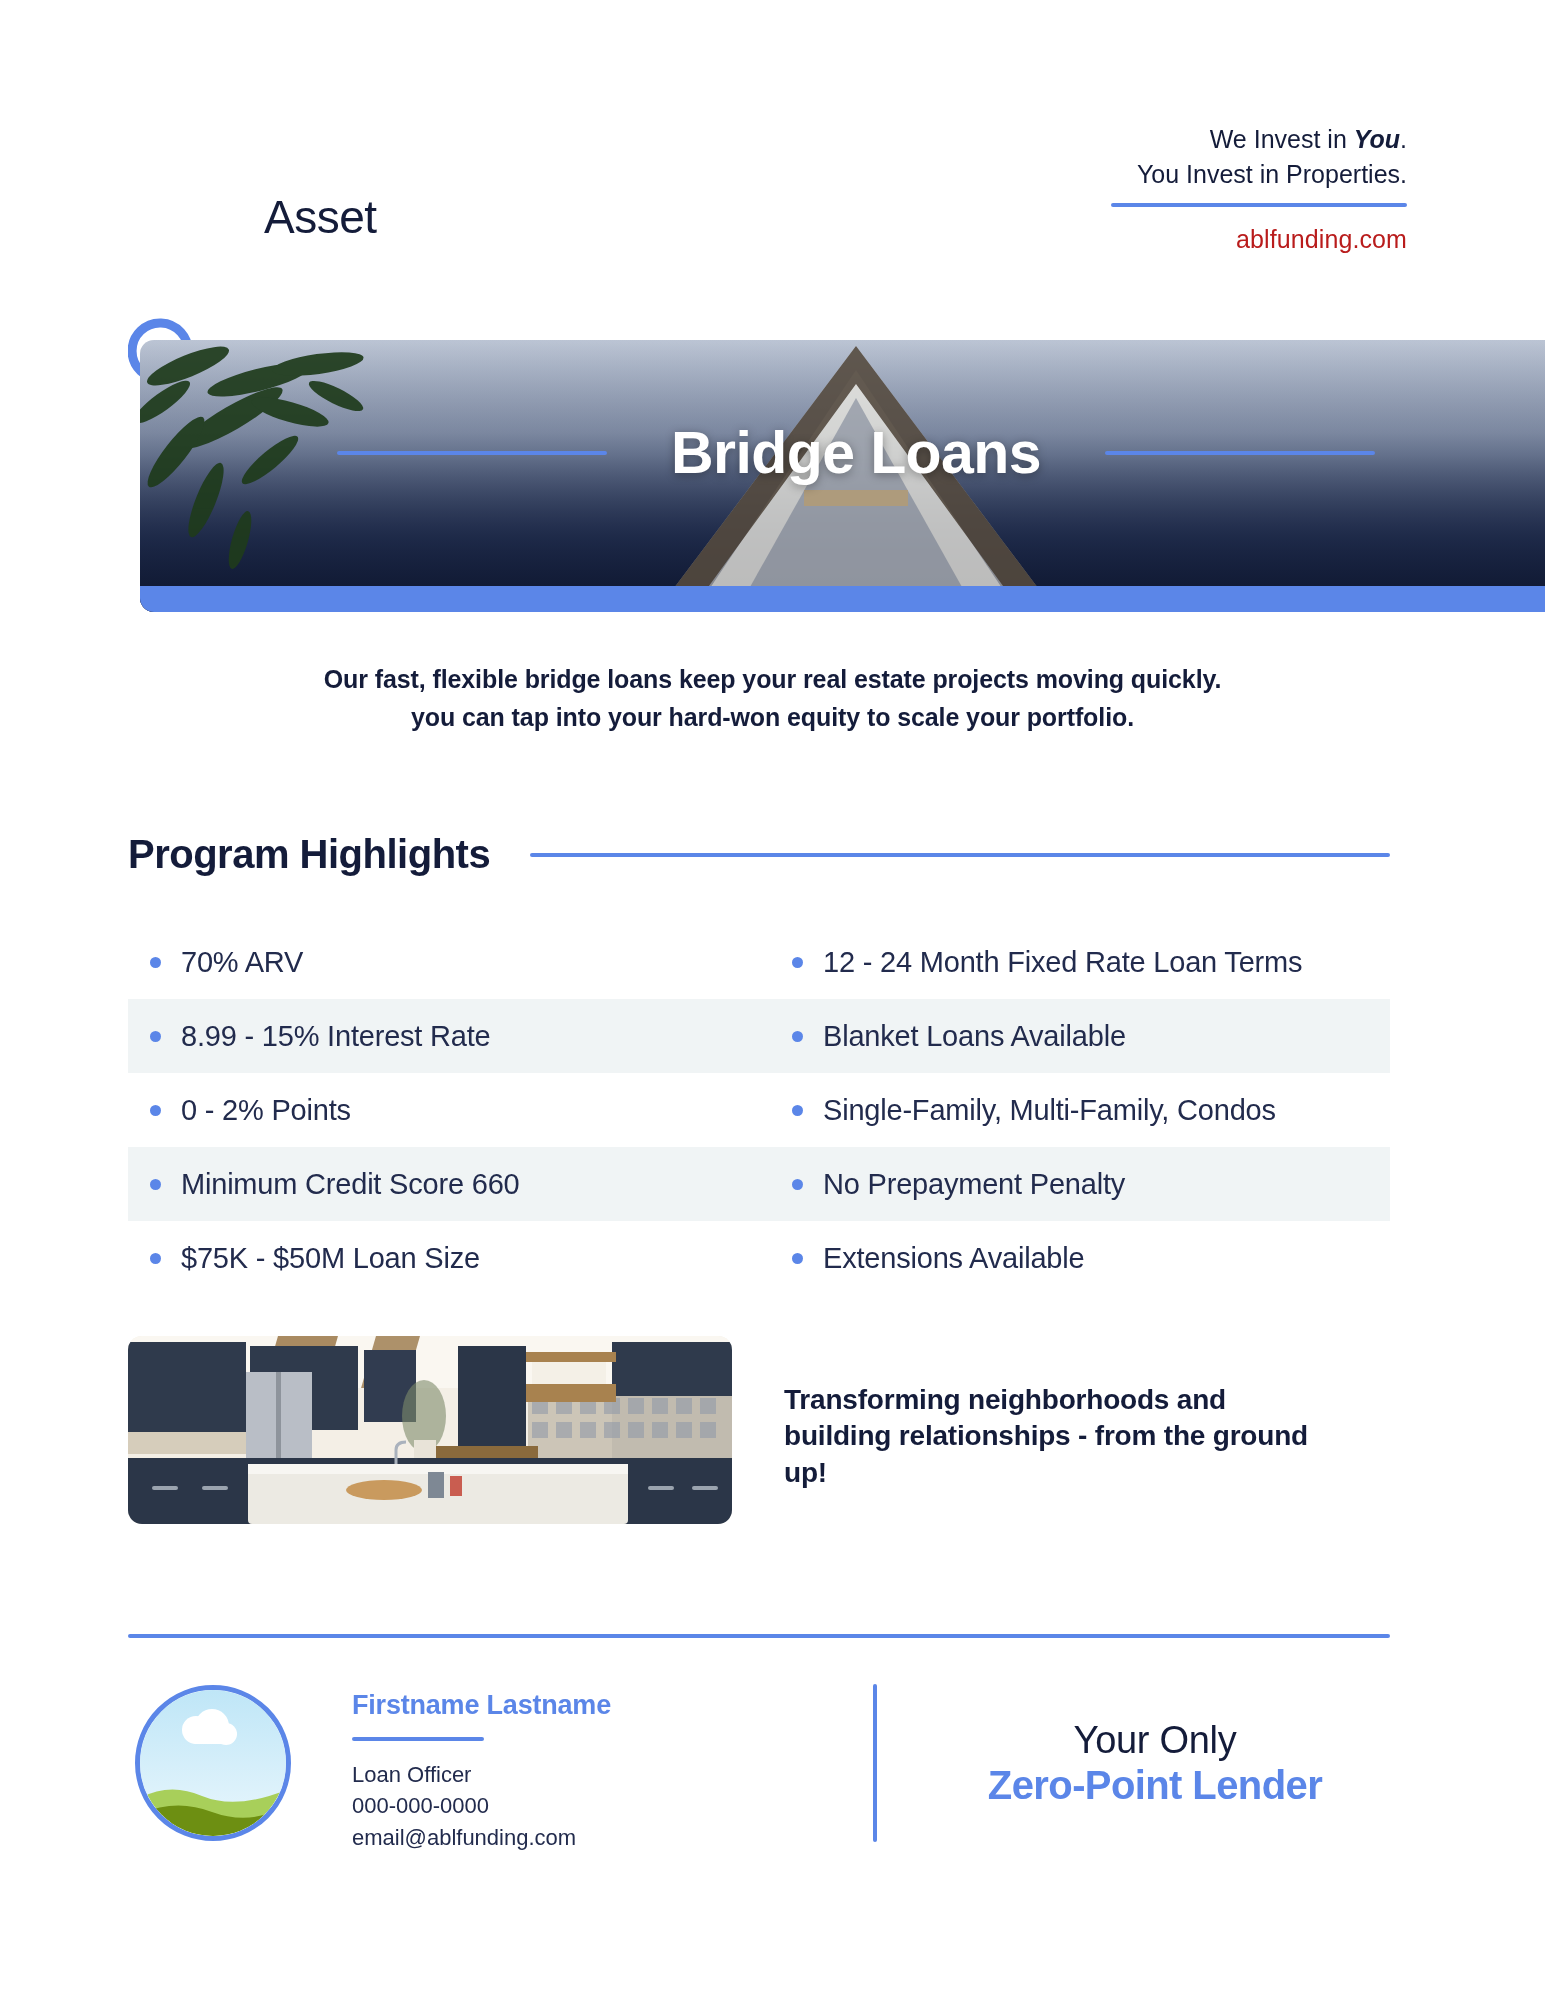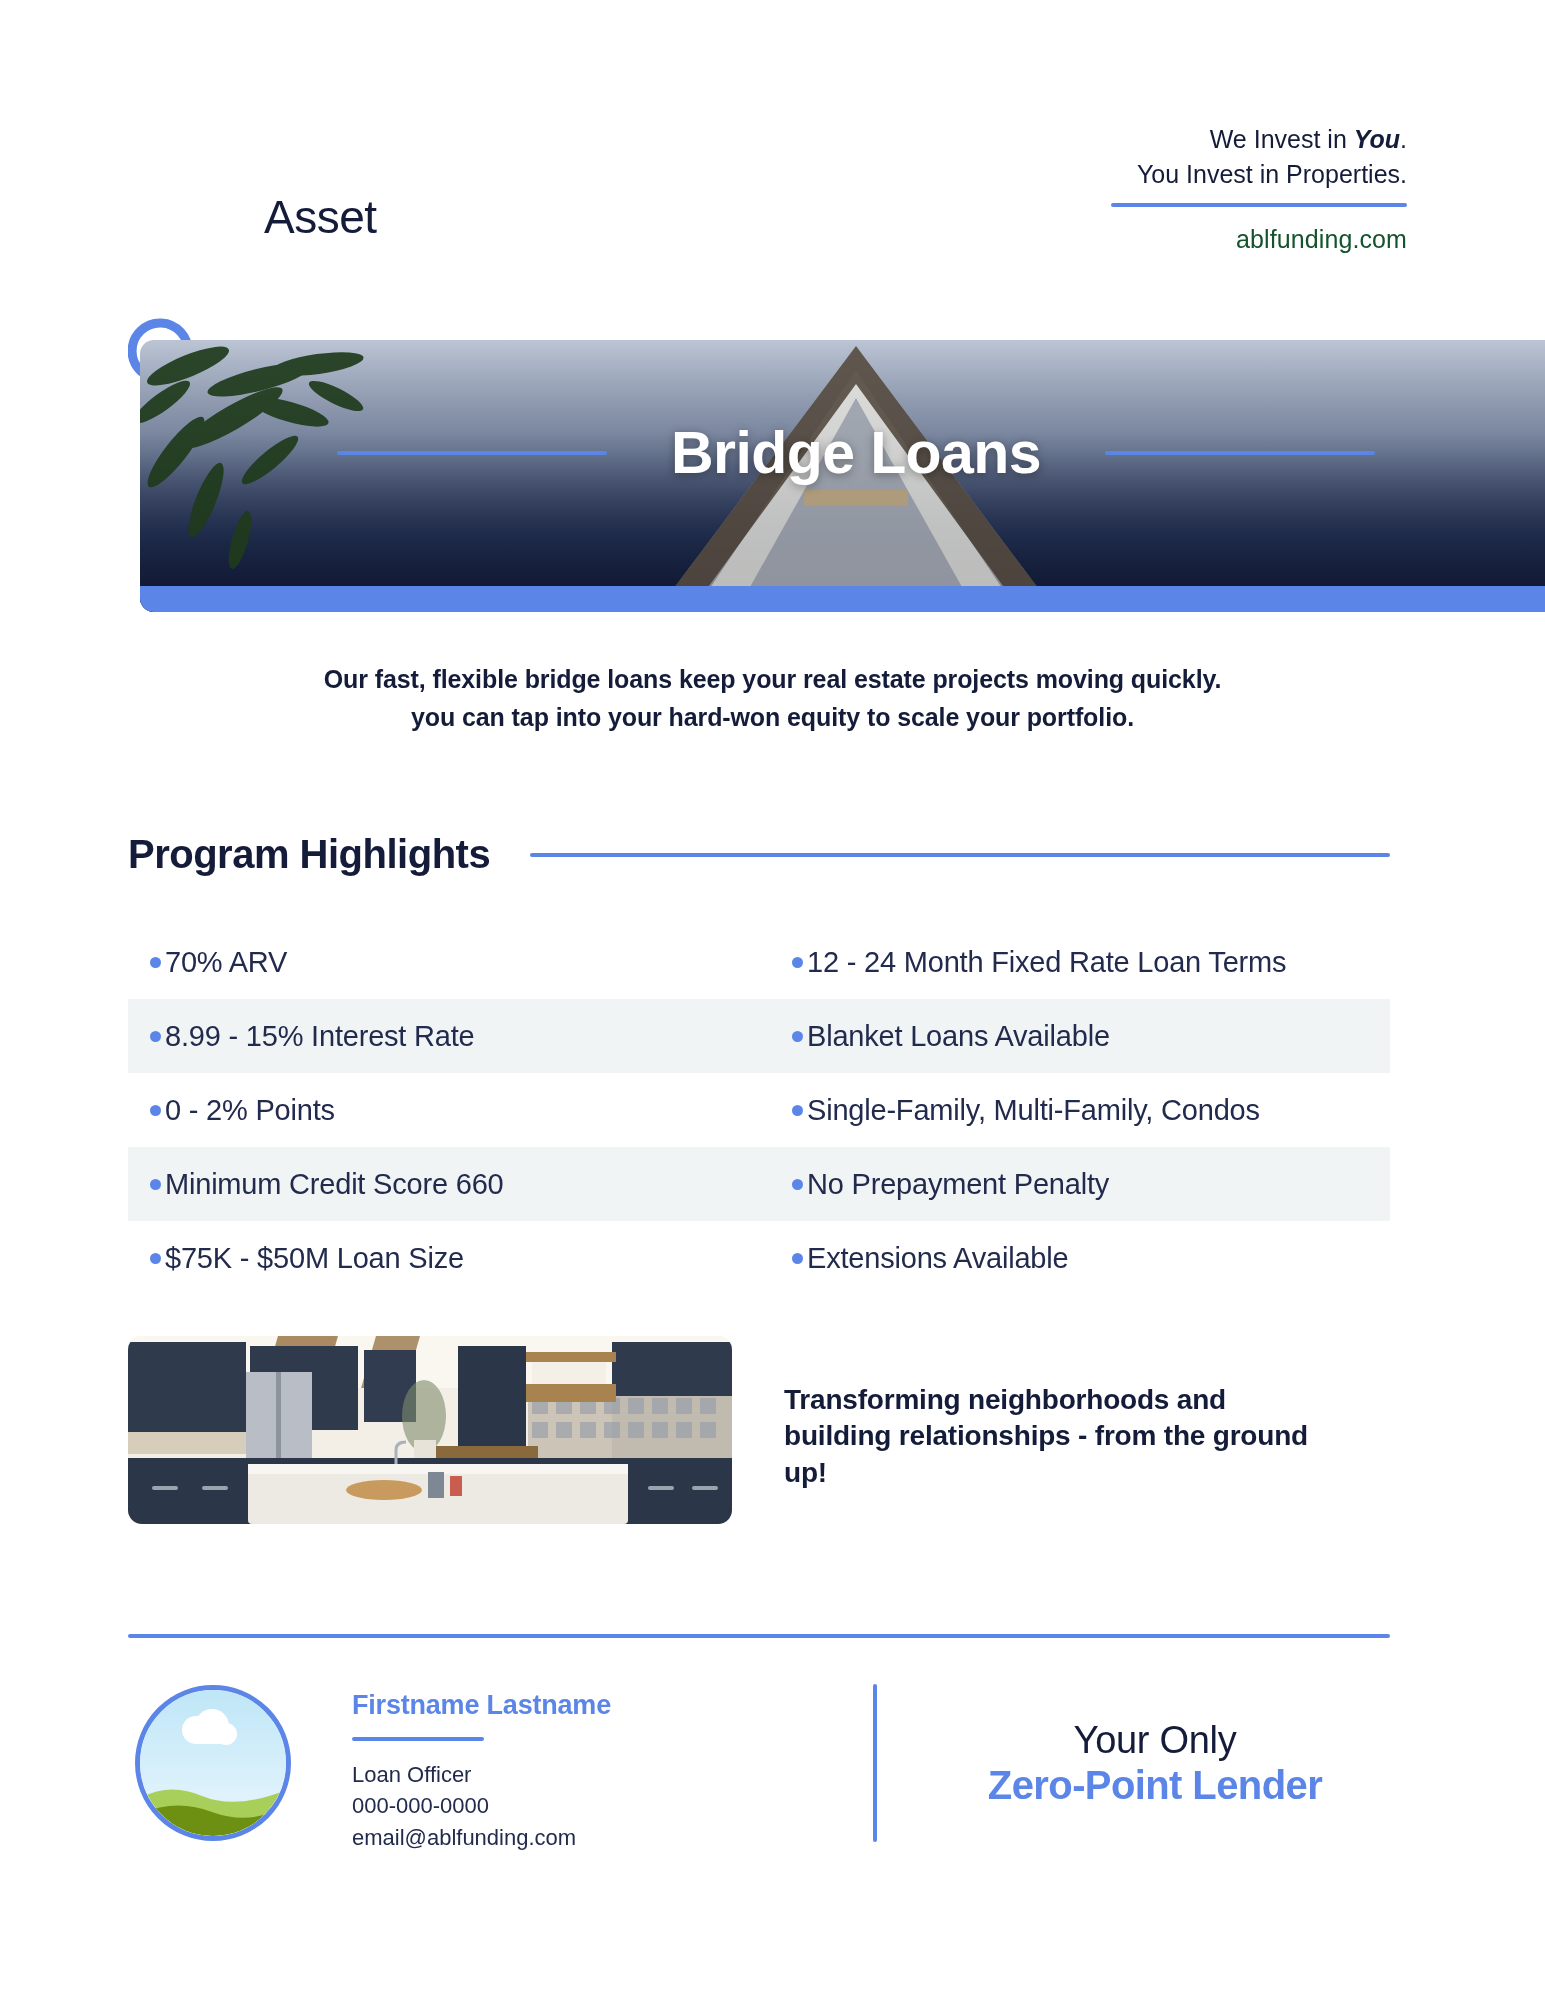--- a/index.html
+++ b/index.html
@@ -73,21 +73,21 @@
   .tagline-rule {
     margin: 12px 0 0 auto;
     width: 296px;
     height: 4px;
     background: #5b86e8;
     border-radius: 2px;
   }
   .tagline-url {
     margin-top: 18px;
     font-size: 25px;
-    color: #14532d;
+    color: #b91c1c;
     letter-spacing: 0.1px;
   }
 
   
   .hero {
     position: absolute;
     left: 140px;
     top: 340px;
     width: 1432px;
     height: 272px;
@@ -205,21 +205,21 @@
   }
   .hl-row {
     display: flex;
     height: 74px;
     align-items: center;
   }
   .hl-row.striped { background: #f0f4f5; }
   .hl-cell {
     display: flex;
     align-items: center;
-    gap: 4px;
+    gap: 20px;
   }
   .hl-cell.left  { width: 642px; padding-left: 22px; box-sizing: border-box; }
   .hl-cell.right { flex: 1; padding-left: 22px; box-sizing: border-box; }
   .hl-dot {
     width: 11px;
     height: 11px;
     border-radius: 50%;
     background: #5b86e8;
     flex: 0 0 auto;
   }

